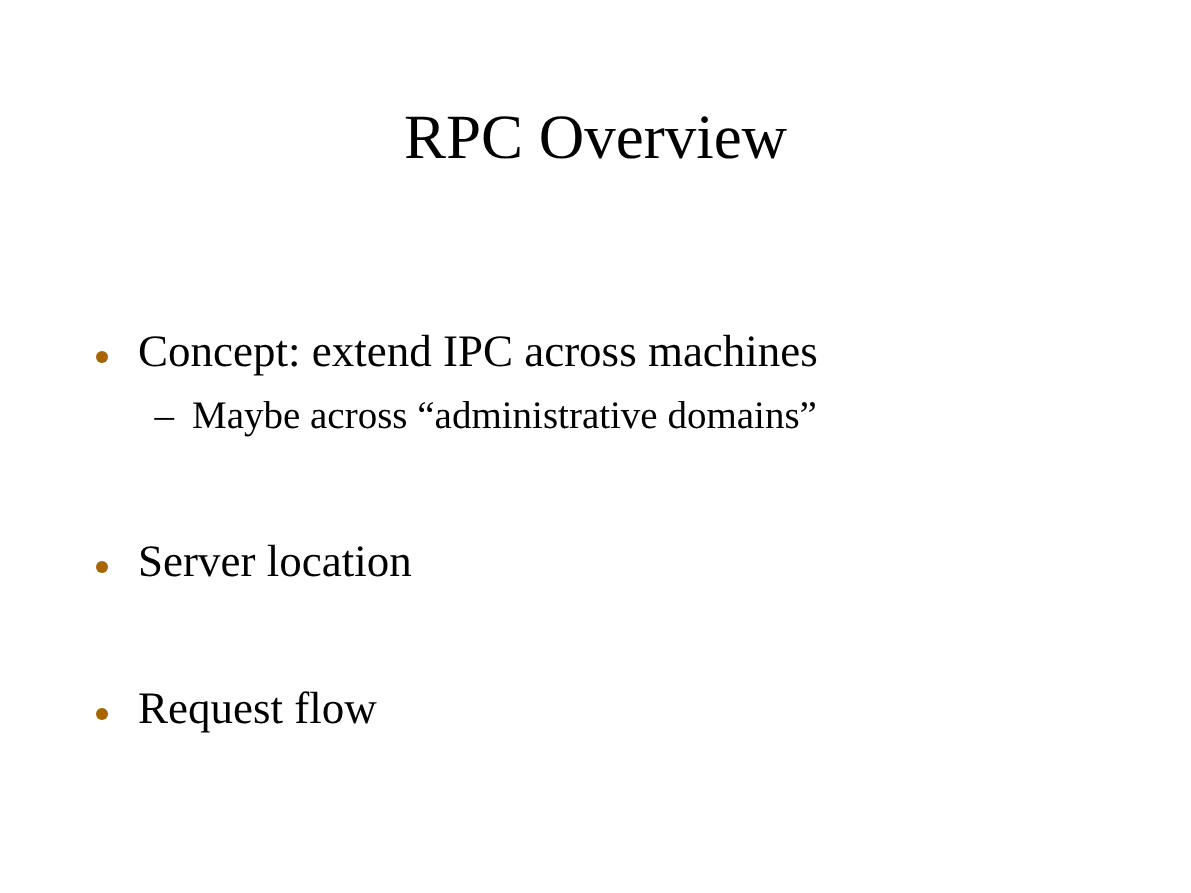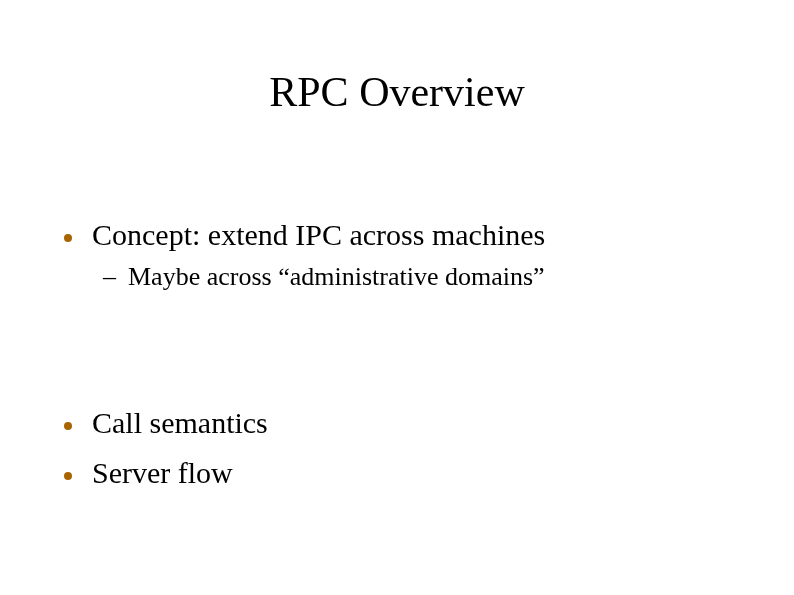--- a/index.html
+++ b/index.html
@@ -68,22 +68,22 @@
 
   <div class="row sub" style="top:264px">
     <span class="dash">–</span><span>Maybe across “administrative domains”</span>
   </div>
 
   <div class="row" style="top:220px">
     <span class="dot"></span><span>Concept: extend IPC across machines</span>
   </div>
 
 
-
-  <div class="row" style="top:408px">
-    <span class="dot"></span><span>Call semantics</span>
+  <div class="row" style="top:360px">
+    <span class="dot"></span><span>Server location</span>
   </div>
 
+
   <div class="row" style="top:458px">
-    <span class="dot"></span><span>Server flow</span>
+    <span class="dot"></span><span>Request flow</span>
   </div>
 
 </div>
 
 </body></html>

